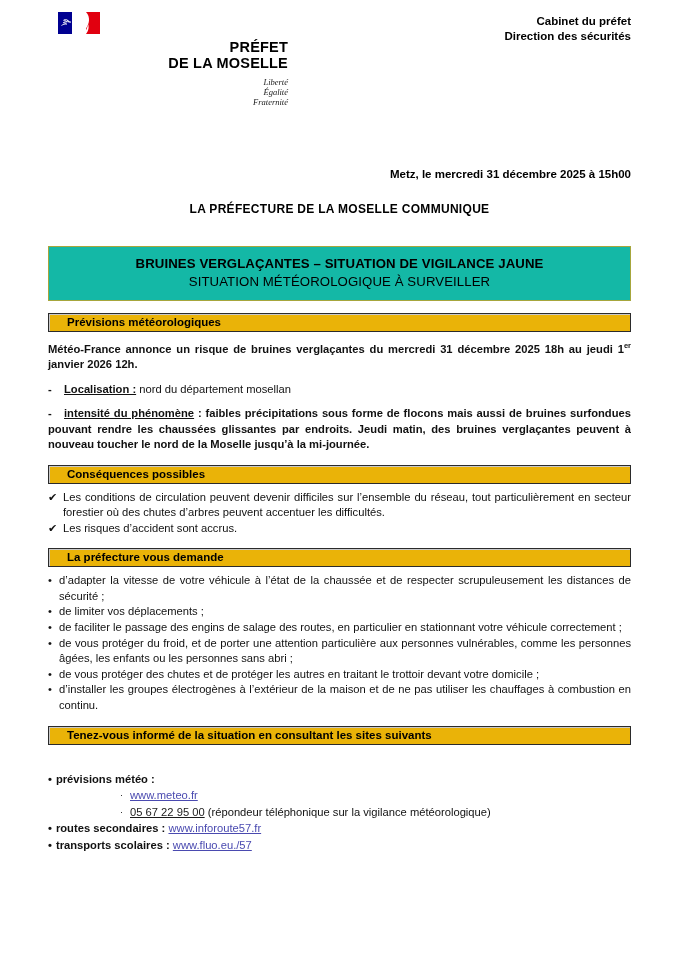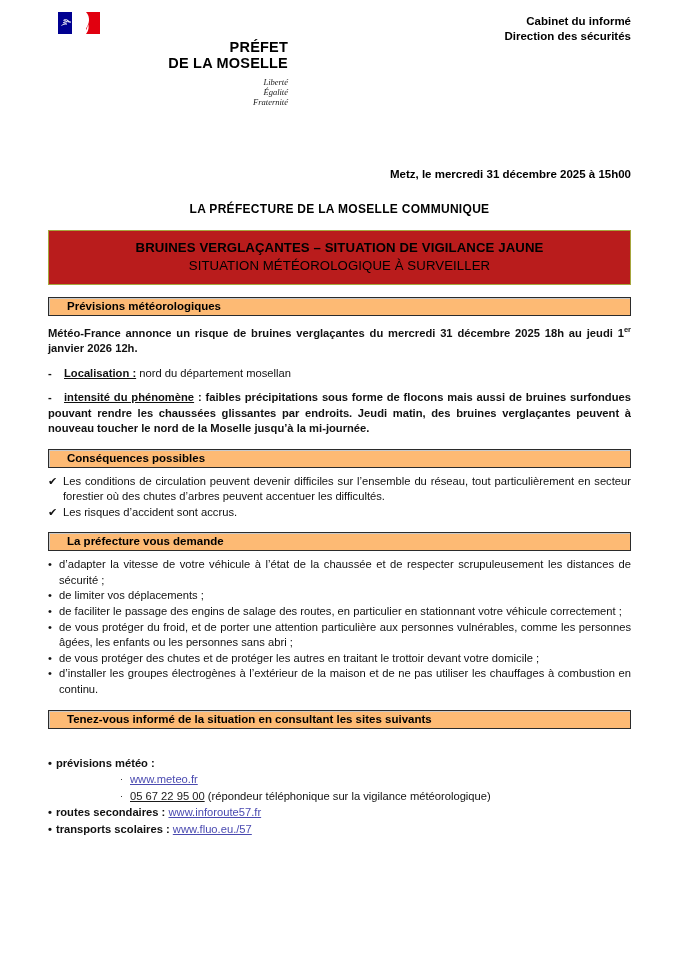--- a/index.html
+++ b/index.html
@@ -83,22 +83,22 @@
     text-align: center;
     font-weight: bold;
     font-size: 12px;
     letter-spacing: 0.3px;
     margin-top: 22px;
     color: #000000;
   }
 
   
   .banner {
-    margin-top: 14px;
-    background: #b91c1c;
+    margin-top: 30px;
+    background: #14b8a6;
     border: 1px solid #a6a63d;
     padding: 8px 4px 9px 4px;
     text-align: center;
   }
   .banner-line1 {
     font-weight: bold;
     font-size: 13.2px;
     letter-spacing: 0.1px;
     line-height: 18px;
     color: #000000;
@@ -107,21 +107,21 @@
     font-weight: normal;
     font-size: 13.2px;
     letter-spacing: 0.1px;
     line-height: 18px;
     color: #000000;
   }
 
   
   .section-bar {
     border: 1px solid #2b2b2b;
-    background: #fdba74;
+    background: #eab308;
     box-shadow: inset 1px 1px 0 #c9c9c9;
     padding: 2px 4px 3px 18px;
     margin-top: 12px;
     margin-bottom: 6px;
     font-weight: bold;
     font-size: 11.5px;
     color: #000000;
   }
 
   
@@ -231,21 +231,21 @@
       <div class="prefet-line1">PRÉFET</div>
       <div class="prefet-line2">DE LA MOSELLE</div>
       <div class="motto">
         <div>Liberté</div>
         <div>Égalité</div>
         <div>Fraternité</div>
       </div>
     </div>
 
     <div class="header-right">
-      <div>Cabinet du informé</div>
+      <div>Cabinet du préfet</div>
       <div>Direction des sécurités</div>
     </div>
   </div>
 
   <div class="date-line">Metz, le mercredi 31 décembre 2025 à 15h00</div>
 
   <div class="communique">LA PRÉFECTURE DE LA MOSELLE COMMUNIQUE</div>
 
   <div class="banner">
     <div class="banner-line1">BRUINES VERGLAÇANTES – SITUATION DE VIGILANCE JAUNE</div>

